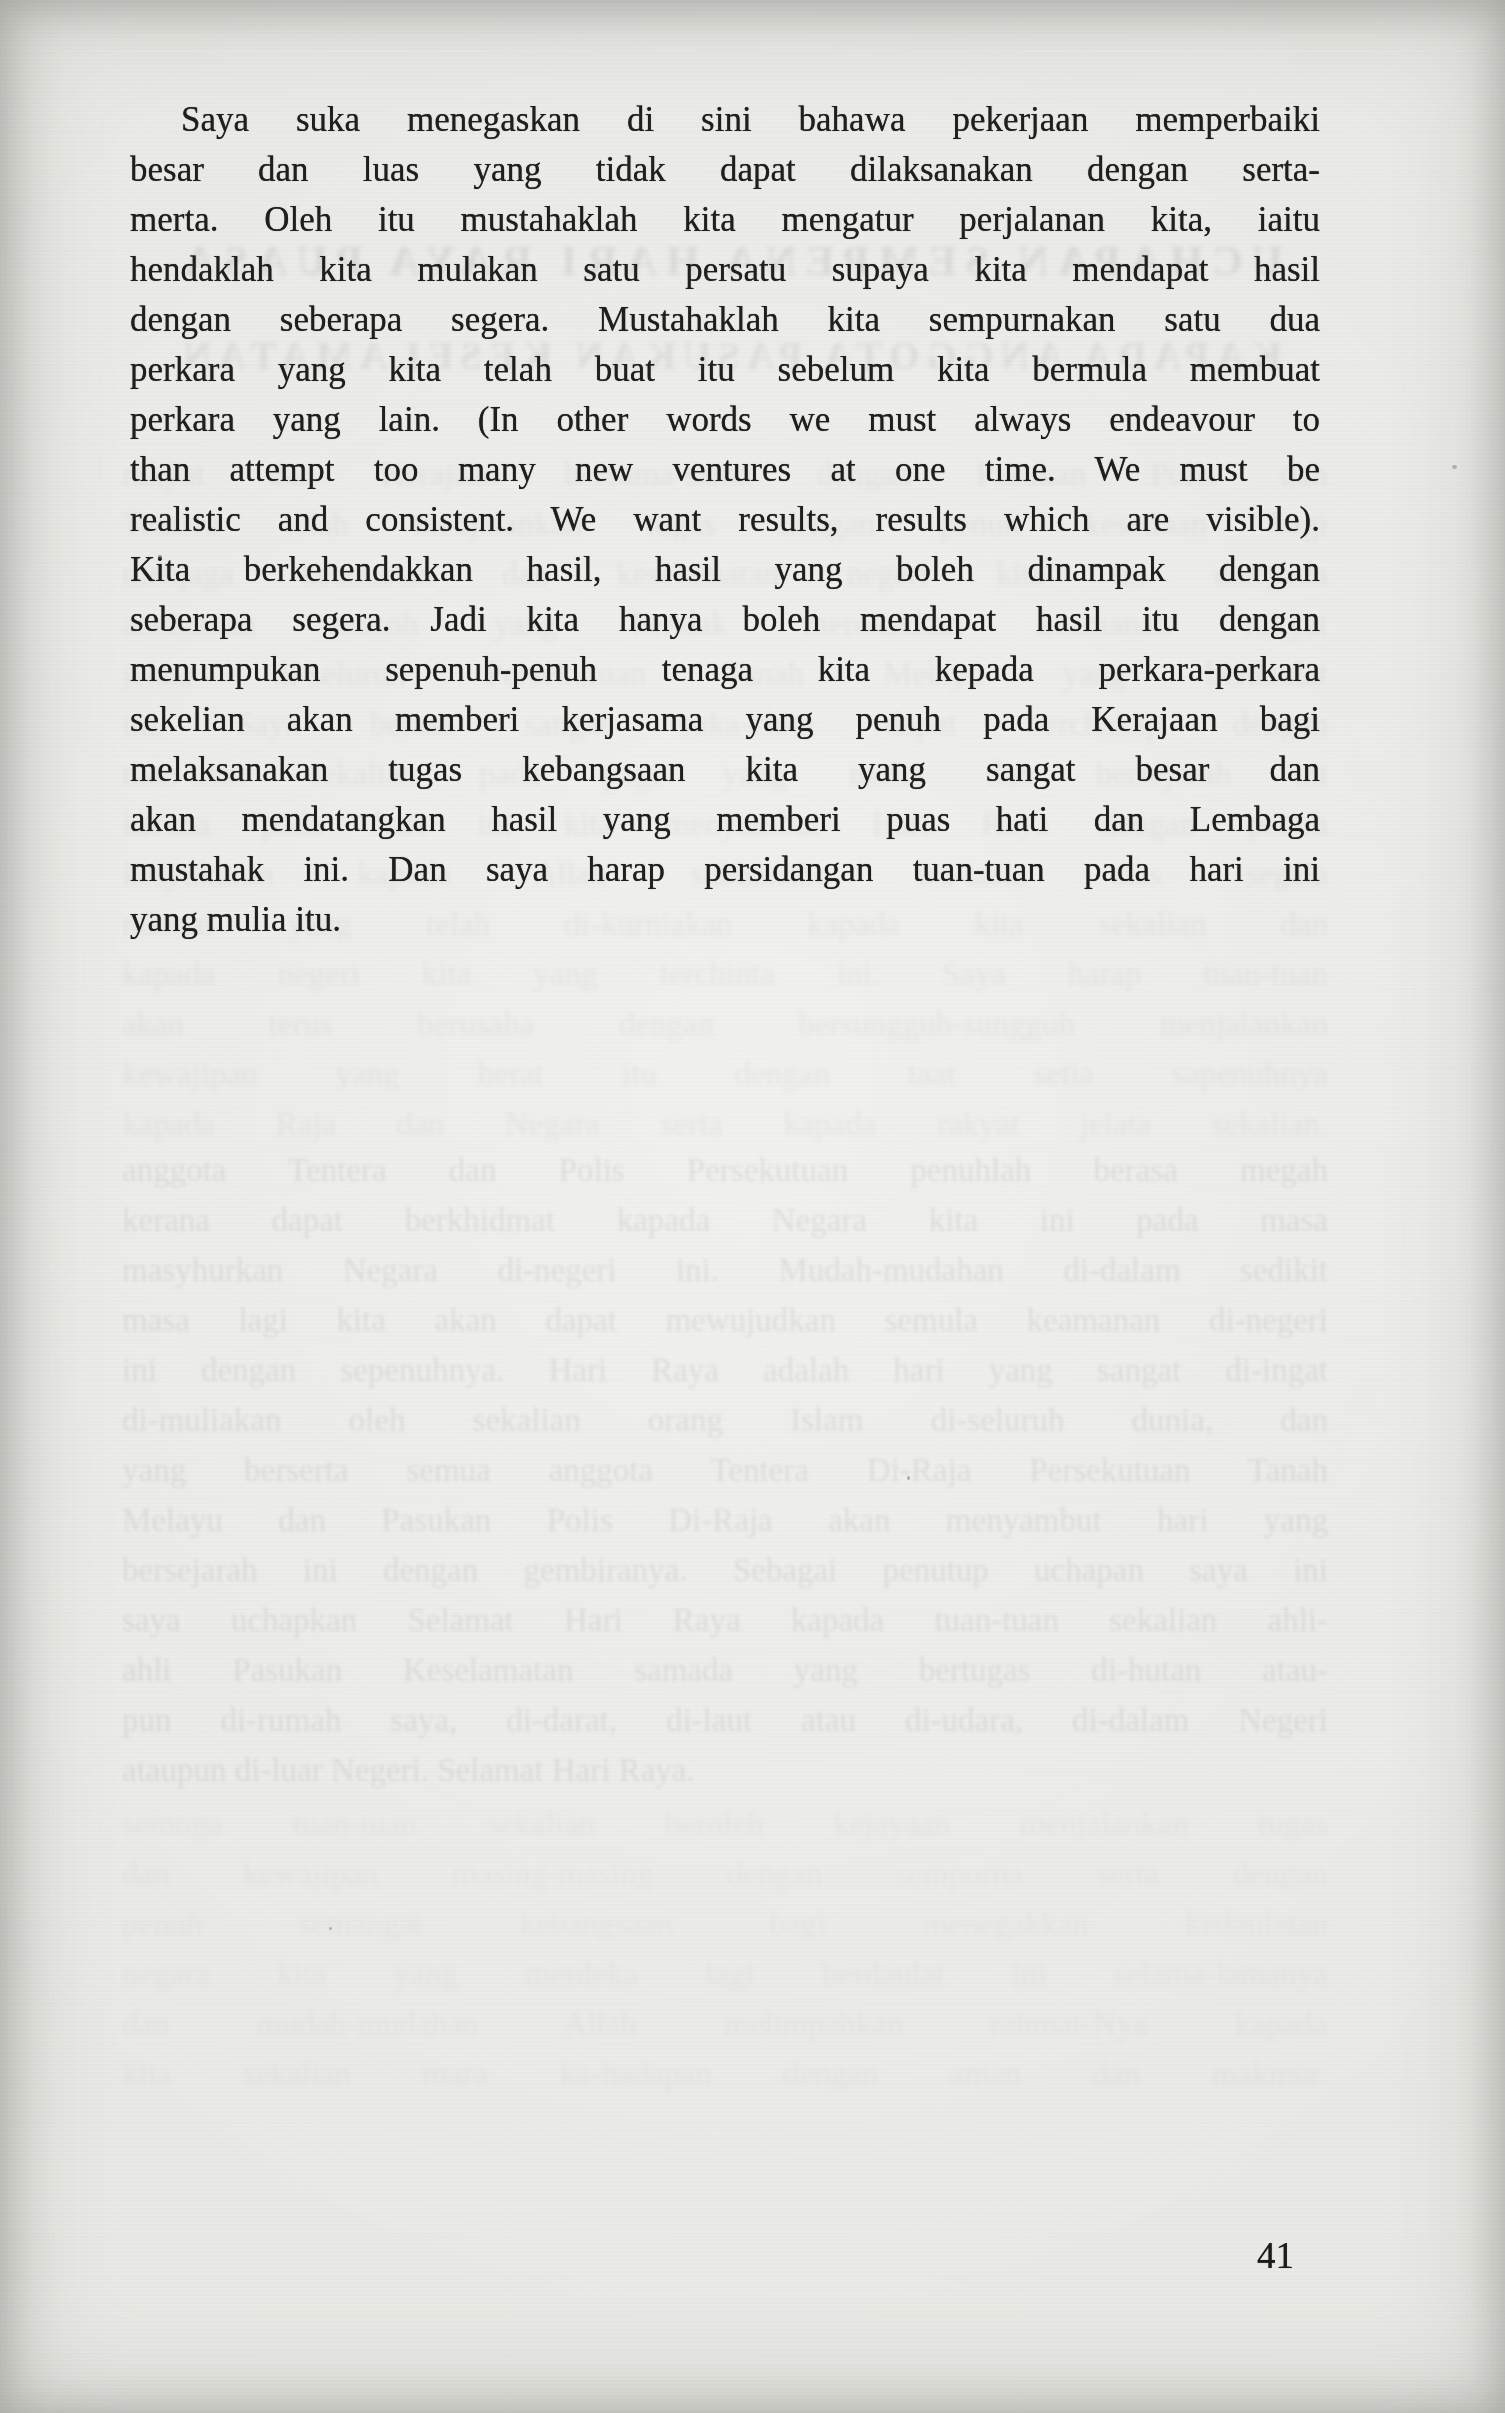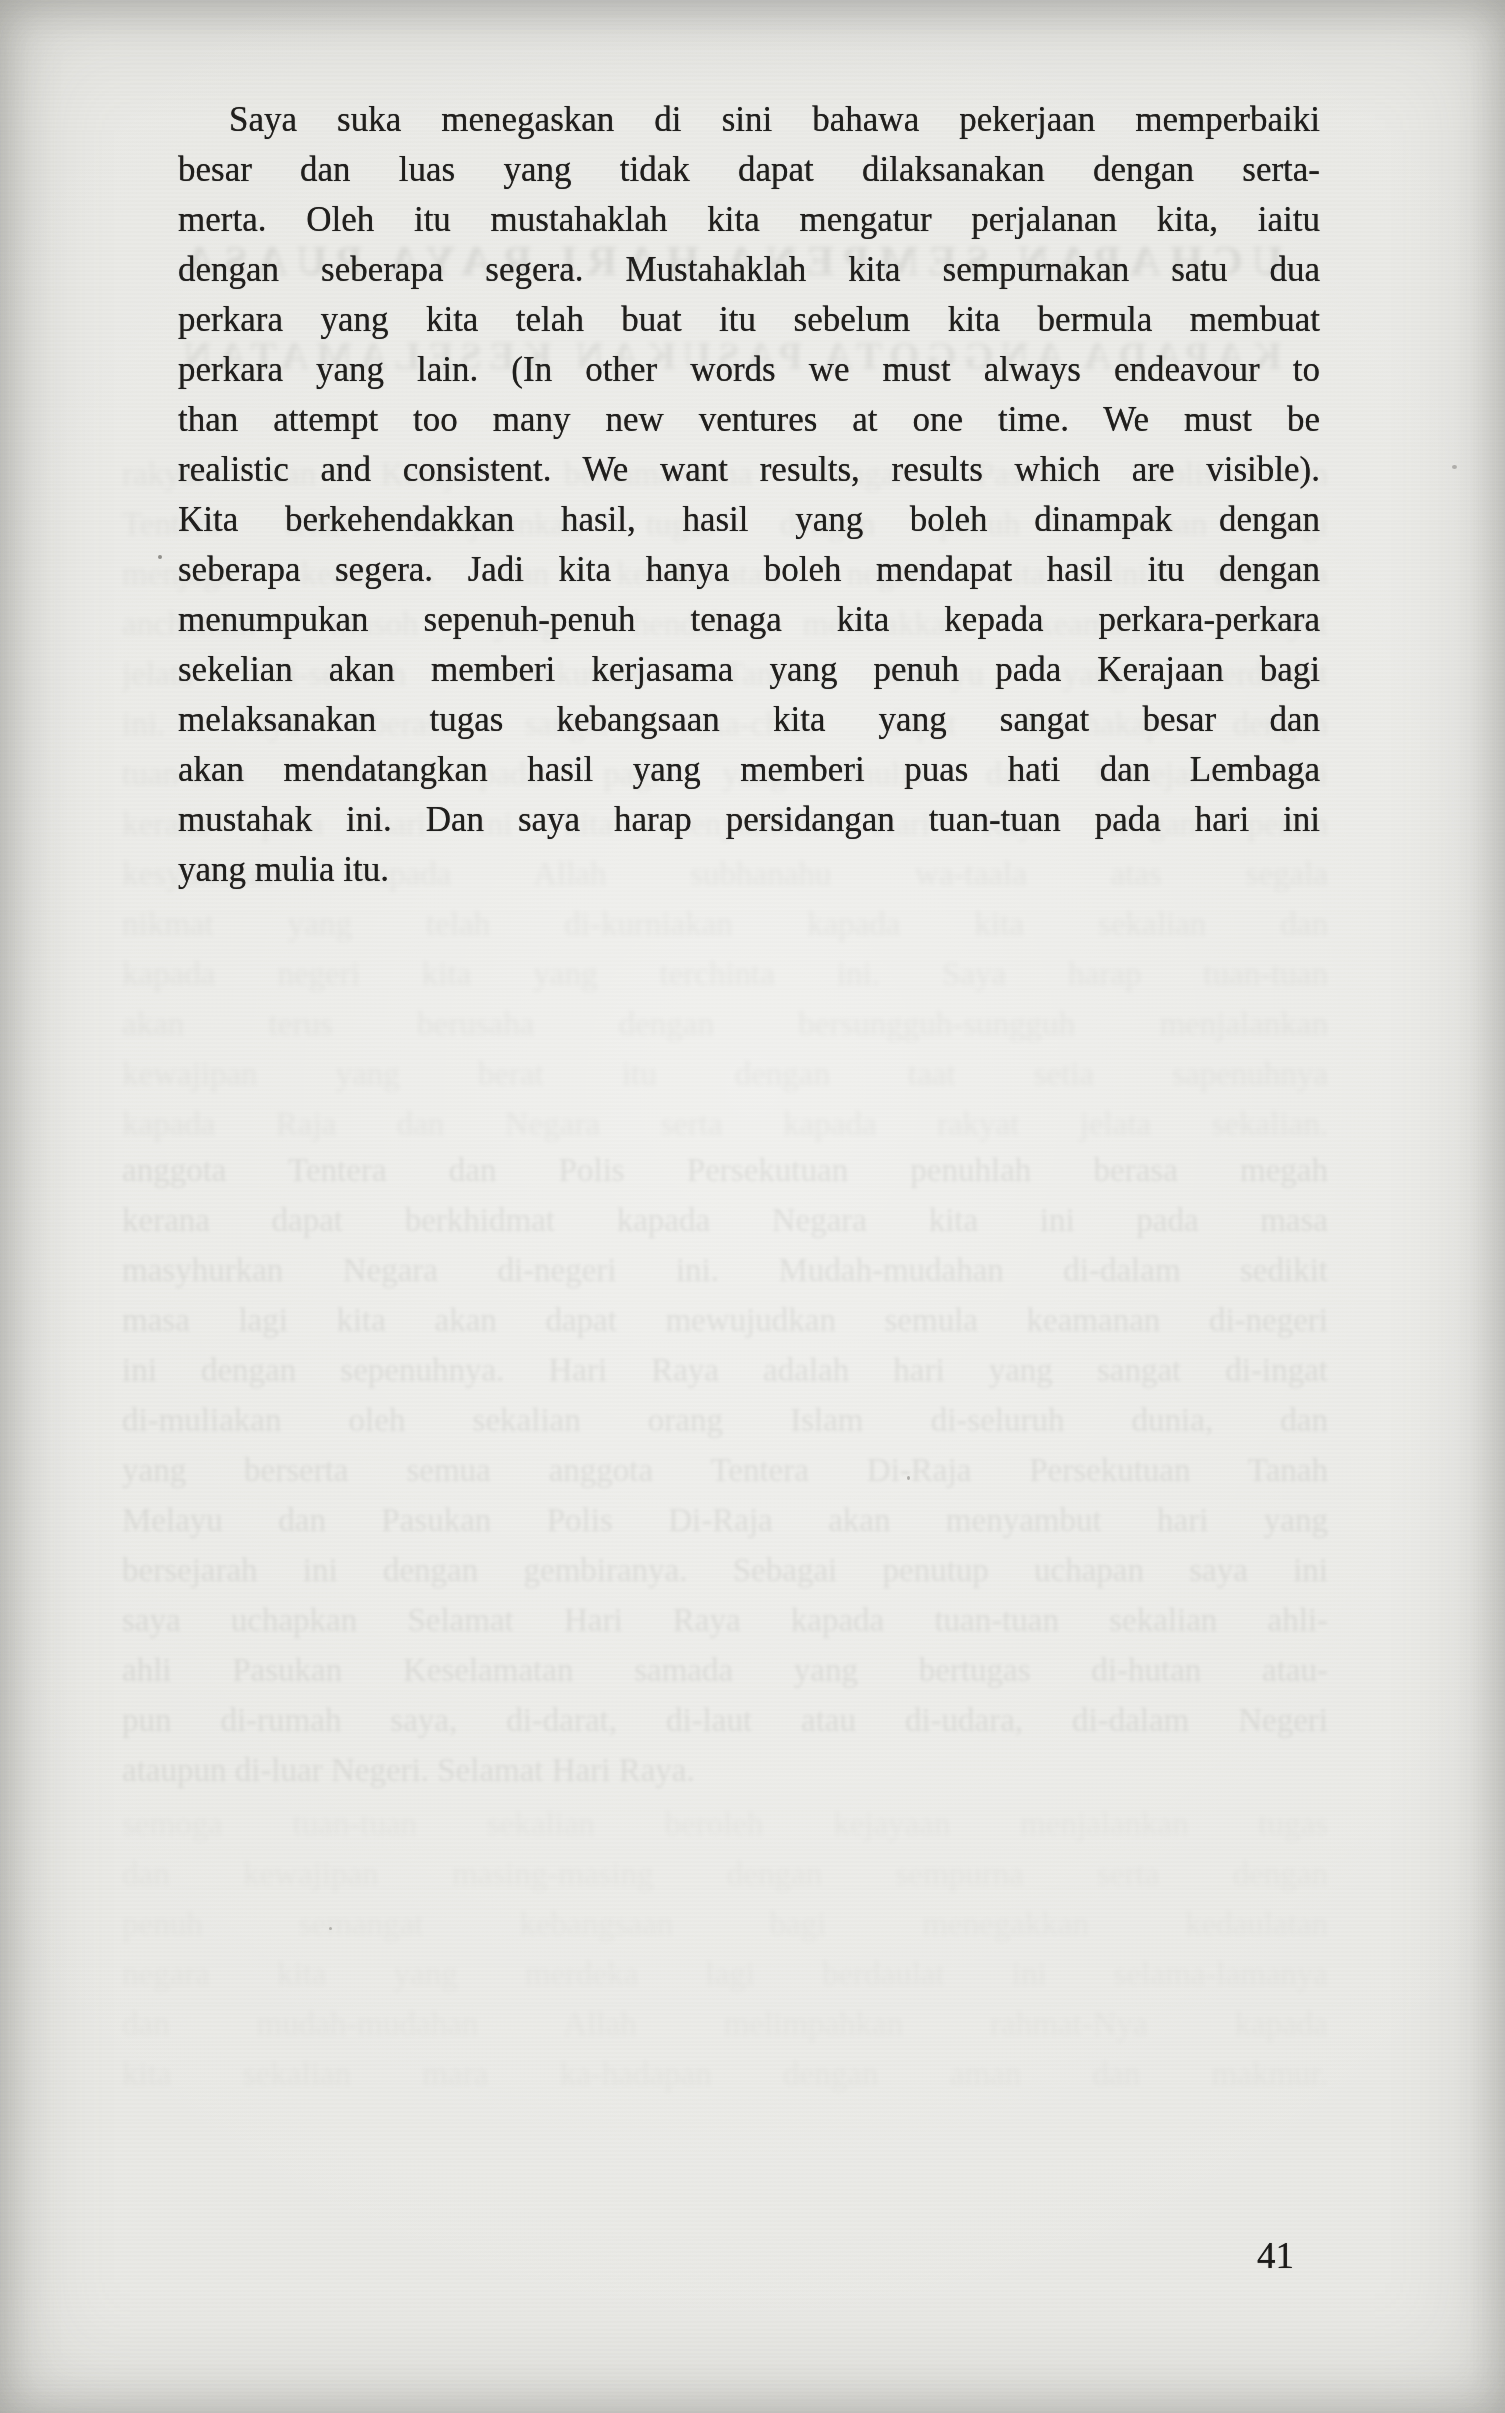--- a/index.html
+++ b/index.html
@@ -22,21 +22,21 @@
       inset 0 9.9px 34px rgba(110,110,104,0.16);
   }
   
   .body-text{
     position:absolute;left:130px;top:95px;width:1190px;
     font-size:35px;line-height:50px;color:#201f1d;
     text-shadow:0 0 0.7px rgba(30,28,26,0.85);
   }
   .body-text .text-line{
     text-align:justify;text-align-last:justify;
-    height:50px;white-space:nowrap;margin-left:48px;
+    height:50px;white-space:nowrap;
   }
   .body-text .text-line:first-child{text-indent:51px;}
   .body-text .text-line:last-child{text-align-last:left;white-space:normal;}
   
   .ghost{position:absolute;left:122px;width:1206px;pointer-events:none;color:#63655f;}
   .ghost .ghost-line{
     text-align:justify;text-align-last:justify;
     height:50px;white-space:nowrap;overflow:hidden;
   }
   .ghost-heading-1,.ghost-heading-2{
@@ -108,20 +108,21 @@
       <div class="ghost-line">penuh semangat kebangsaan bagi menegakkan kedaulatan</div>
       <div class="ghost-line">negara kita yang merdeka lagi berdaulat ini selama-lamanya</div>
       <div class="ghost-line">dan mudah-mudahan Allah melimpahkan rahmat-Nya kapada</div>
       <div class="ghost-line">kita sekalian mara ka-hadapan dengan aman dan makmur.</div>
     </div>
 
   <div class="body-text">
       <div class="text-line">Saya suka menegaskan di sini bahawa pekerjaan memperbaiki</div>
       <div class="text-line">besar dan luas yang tidak dapat dilaksanakan dengan serta-</div>
       <div class="text-line">merta. Oleh itu mustahaklah kita mengatur perjalanan kita, iaitu</div>
+      <div class="text-line">hendaklah kita mulakan satu persatu supaya kita mendapat hasil</div>
       <div class="text-line">dengan seberapa segera. Mustahaklah kita sempurnakan satu dua</div>
       <div class="text-line">perkara yang kita telah buat itu sebelum kita bermula membuat</div>
       <div class="text-line">perkara yang lain. (In other words we must always endeavour to</div>
       <div class="text-line">than attempt too many new ventures at one time. We must be</div>
       <div class="text-line">realistic and consistent. We want results, results which are visible).</div>
       <div class="text-line">Kita berkehendakkan hasil, hasil yang boleh dinampak dengan</div>
       <div class="text-line">seberapa segera. Jadi kita hanya boleh mendapat hasil itu dengan</div>
       <div class="text-line">menumpukan sepenuh-penuh tenaga kita kepada perkara-perkara</div>
       <div class="text-line">sekelian akan memberi kerjasama yang penuh pada Kerajaan bagi</div>
       <div class="text-line">melaksanakan tugas kebangsaan kita yang sangat besar dan</div>

